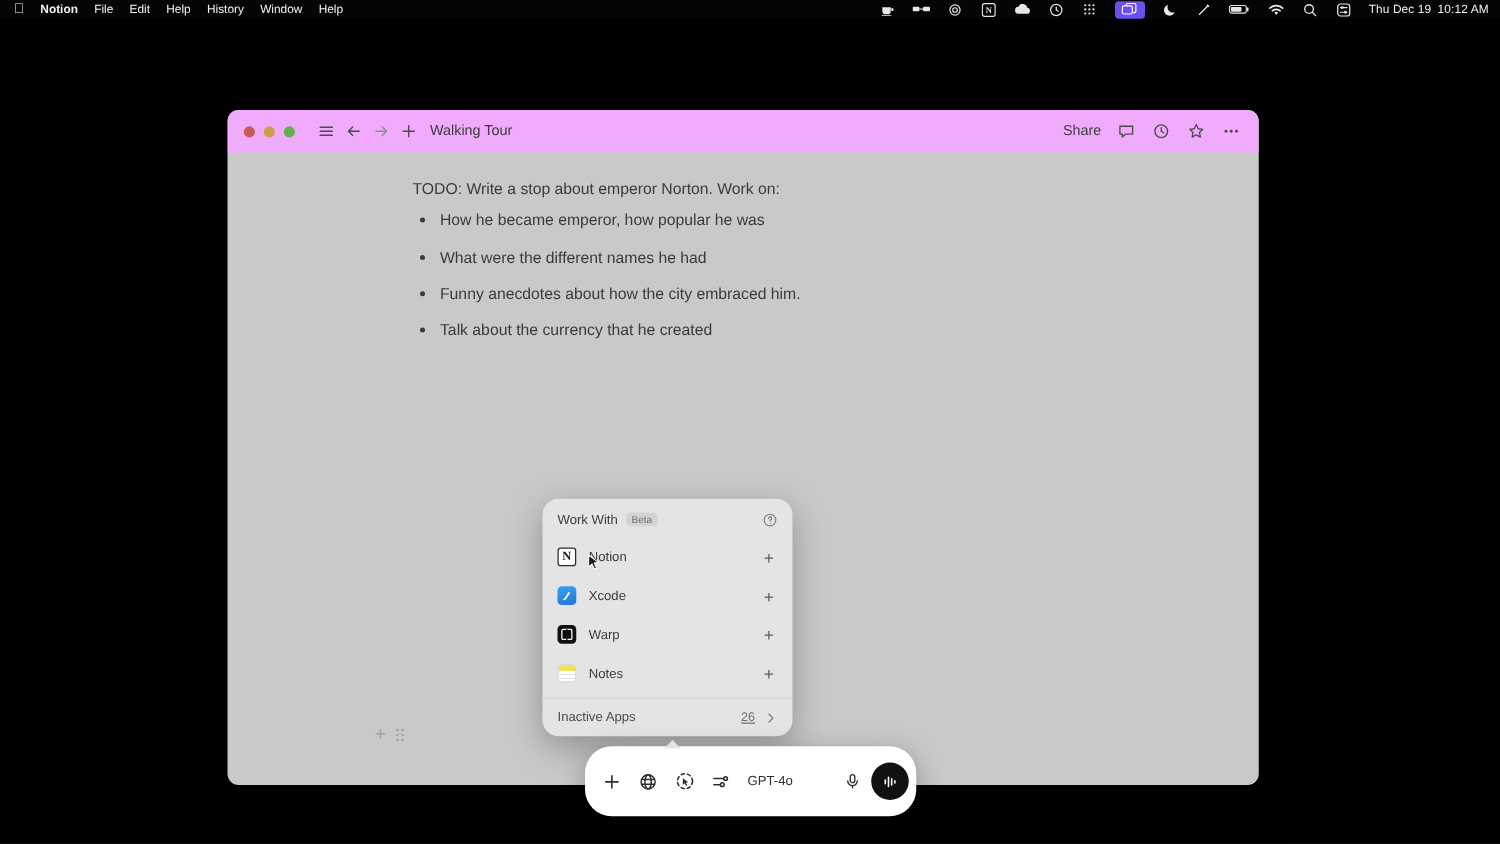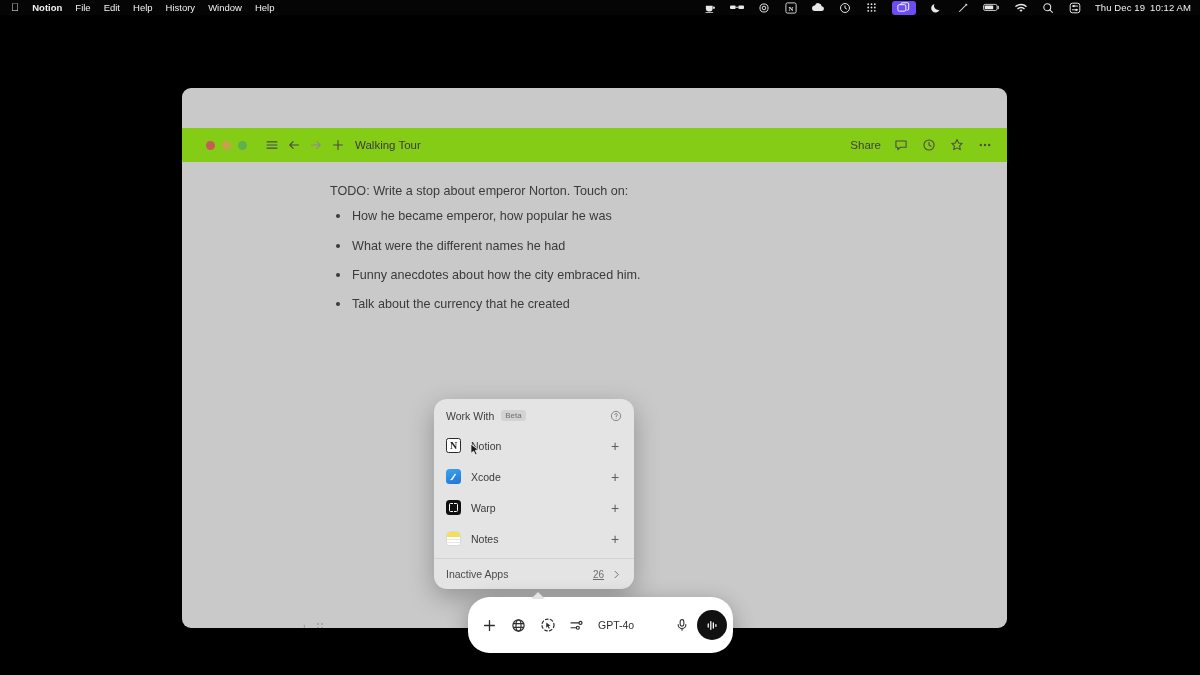--- a/index.html
+++ b/index.html
@@ -47,23 +47,22 @@
     position: absolute;
     left: 182px; top: 88px;
     width: 825px; height: 540px;
     background: #c9c9c9;
     border-radius: 9px;
     overflow: hidden;
     box-shadow: 0 10px 40px rgba(0,0,0,0.55);
   }
   .titlebar {
     height: 34px; display: flex; align-items: center;
-    padding: 0 14px 0 24px;
-    background: #84cc16;
-    margin-top: 40px;
+    padding: 0 14px 0 13px;
+    background: #f0abfc;
   }
   .lights { display: flex; gap: 7px; align-items: center; }
   .light { width: 9px; height: 9px; border-radius: 50%; }
   .light.red { background: #c75b56; }
   .light.yellow { background: #c8a24a; }
   .light.green { background: #5fb14f; }
 
   .tb-group { display: flex; align-items: center; gap: 0; margin-left: 14px; }
   .tb-btn {
     width: 22px; height: 22px;
@@ -414,21 +413,21 @@
         <svg viewBox="0 0 16 16" width="14" height="14" fill="currentColor">
           <circle cx="3.2" cy="8" r="1.35"></circle>
             <circle cx="8" cy="8" r="1.35"></circle>
             <circle cx="12.8" cy="8" r="1.35"></circle>
         </svg>
       </span>
     </div>
   </div>
 
   <div class="doc">
-    <div class="doc-para">TODO: Write a stop about emperor Norton. Touch on:</div>
+    <div class="doc-para">TODO: Write a stop about emperor Norton. Work on:</div>
     <ul class="bullets">
       <li>How he became emperor, how popular he was</li>
       <li>What were the different names he had</li>
       <li>Funny anecdotes about how the city embraced him.</li>
       <li>Talk about the currency that he created</li>
     </ul>
 
     <div class="block-handles">
       <span class="handle-plus">+</span>
       <span class="grip">

